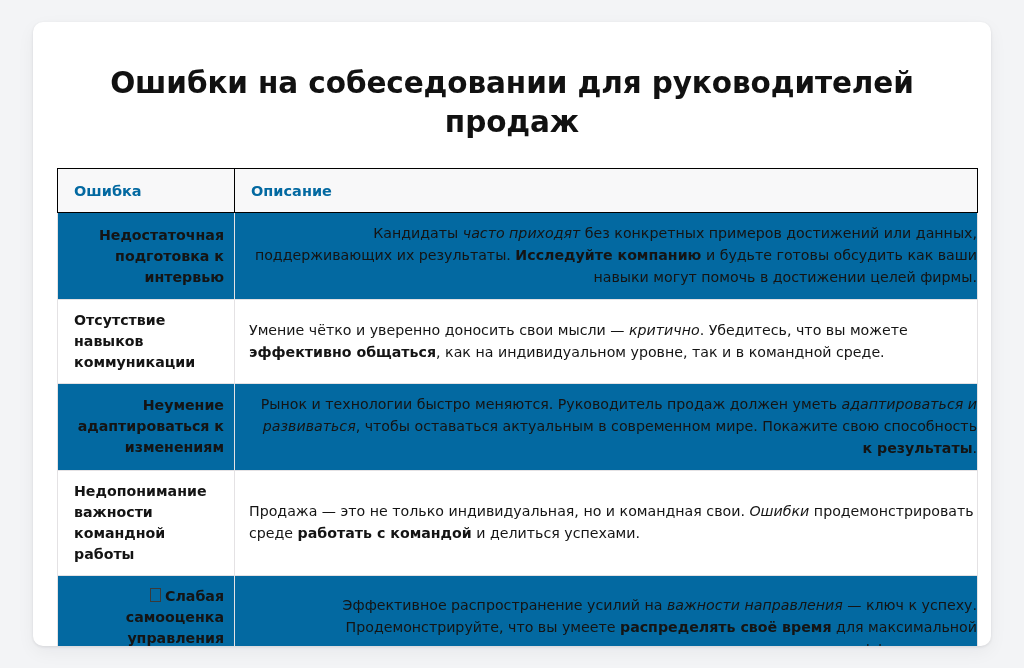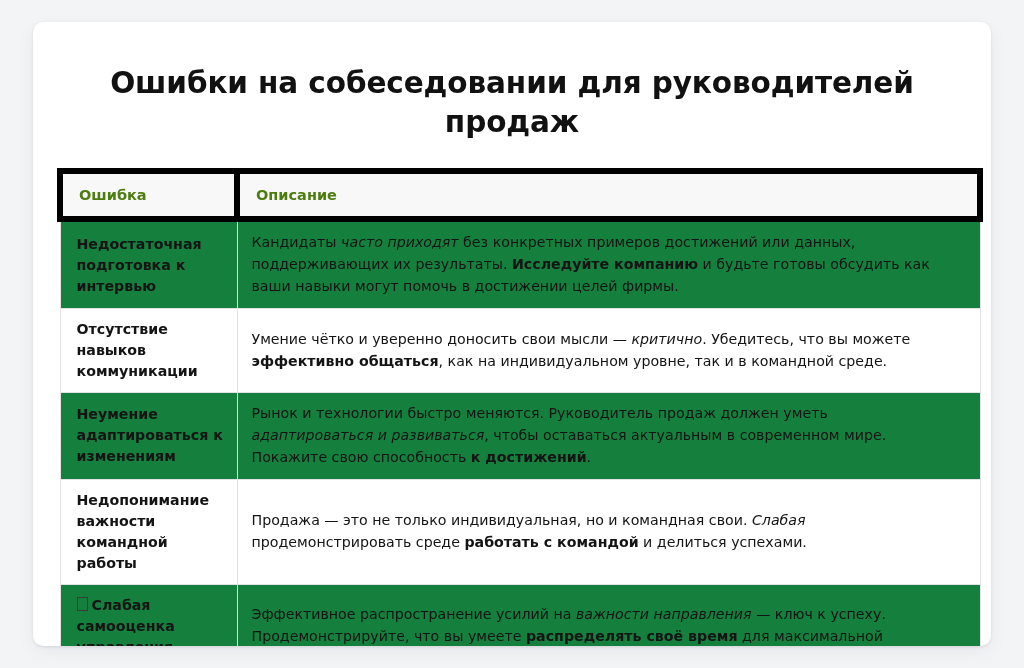--- a/index.html
+++ b/index.html
@@ -63,51 +63,51 @@
     table-layout: fixed;
     border: 1px solid #e4e2e4;
     background: #ffffff;
   }
 
   table.mistakes col.col-mistake { width: 177px; }
   table.mistakes col.col-desc { width: 743px; }
 
   table.mistakes thead th {
     background: #f8f8f9;
-    border: 6px solid #000000;
+    border: 1px solid #000000;
     text-align: left;
     vertical-align: middle;
     padding: 13px 14px 13px 16px;
     font-size: 14.5px;
     font-weight: bold;
-    color: #4d7c0f;
+    color: #0369a1;
     height: 44px;
     box-sizing: border-box;
   }
 
   table.mistakes tbody td {
     border: 1px solid #e4e2e4;
     vertical-align: middle;
     font-size: 14.2px;
     color: #141414;
     box-sizing: border-box;
   }
 
-  table.mistakes tbody tr.row-odd td { background: #15803d; }
+  table.mistakes tbody tr.row-odd td { background: #0369a1; text-align: right; }
   table.mistakes tbody tr.row-even td { background: #ffffff; }
 
   td.cell-mistake {
     padding: 10px 10px 10px 16px;
     font-weight: bold;
     line-height: 1.48;
     color: #111111;
   }
 
   td.cell-desc {
-    padding: 10px 26px 10px 14px;
+    padding: 10px 0 10px 14px;
     line-height: 1.54;
     color: #1a1a1a;
   }
 
   td.cell-desc em { font-style: italic; }
   td.cell-desc strong { font-weight: bold; }
 
   .tofu {
     display: inline-block;
     width: 9px;
@@ -143,25 +143,25 @@
               <tr class="row-odd">
                 <td class="cell-mistake"><span> Недостаточная подготовка к интервью</span></td>
                 <td class="cell-desc"><span>Кандидаты </span><em>часто приходят</em><span> без конкретных примеров достижений или данных, поддерживающих их результаты. </span><strong>Исследуйте компанию</strong><span> и будьте готовы обсудить как ваши навыки могут помочь в достижении целей фирмы.</span></td>
               </tr>
               <tr class="row-even">
                 <td class="cell-mistake"><span> Отсутствие навыков коммуникации</span></td>
                 <td class="cell-desc"><span>Умение чётко и уверенно доносить свои мысли — </span><em>критично</em><span>. Убедитесь, что вы можете </span><strong>эффективно общаться</strong><span>, как на индивидуальном уровне, так и в командной среде.</span></td>
               </tr>
               <tr class="row-odd">
                 <td class="cell-mistake"><span> Неумение адаптироваться к изменениям</span></td>
-                <td class="cell-desc"><span>Рынок и технологии быстро меняются. Руководитель продаж должен уметь </span><em>адаптироваться и развиваться</em><span>, чтобы оставаться актуальным в современном мире. Покажите свою способность </span><strong>к достижений</strong><span>.</span></td>
+                <td class="cell-desc"><span>Рынок и технологии быстро меняются. Руководитель продаж должен уметь </span><em>адаптироваться и развиваться</em><span>, чтобы оставаться актуальным в современном мире. Покажите свою способность </span><strong>к результаты</strong><span>.</span></td>
               </tr>
               <tr class="row-even">
                 <td class="cell-mistake"><span> Недопонимание важности командной работы</span></td>
-                <td class="cell-desc"><span>Продажа — это не только индивидуальная, но и командная свои. </span><em>Слабая</em><span> продемонстрировать среде </span><strong>работать с командой</strong><span> и делиться успехами.</span></td>
+                <td class="cell-desc"><span>Продажа — это не только индивидуальная, но и командная свои. </span><em>Ошибки</em><span> продемонстрировать среде </span><strong>работать с командой</strong><span> и делиться успехами.</span></td>
               </tr>
               <tr class="row-odd">
                 <td class="cell-mistake"><span class="tofu"></span><span>Слабая самооценка управления временем</span></td>
                 <td class="cell-desc"><span>Эффективное распространение усилий на </span><em>важности направления</em><span> — ключ к успеху. Продемонстрируйте, что вы умеете </span><strong>распределять своё время</strong><span> для максимальной эффективности.</span></td>
               </tr>
             </tbody>
         </table>
       </div>
 
     </div>

